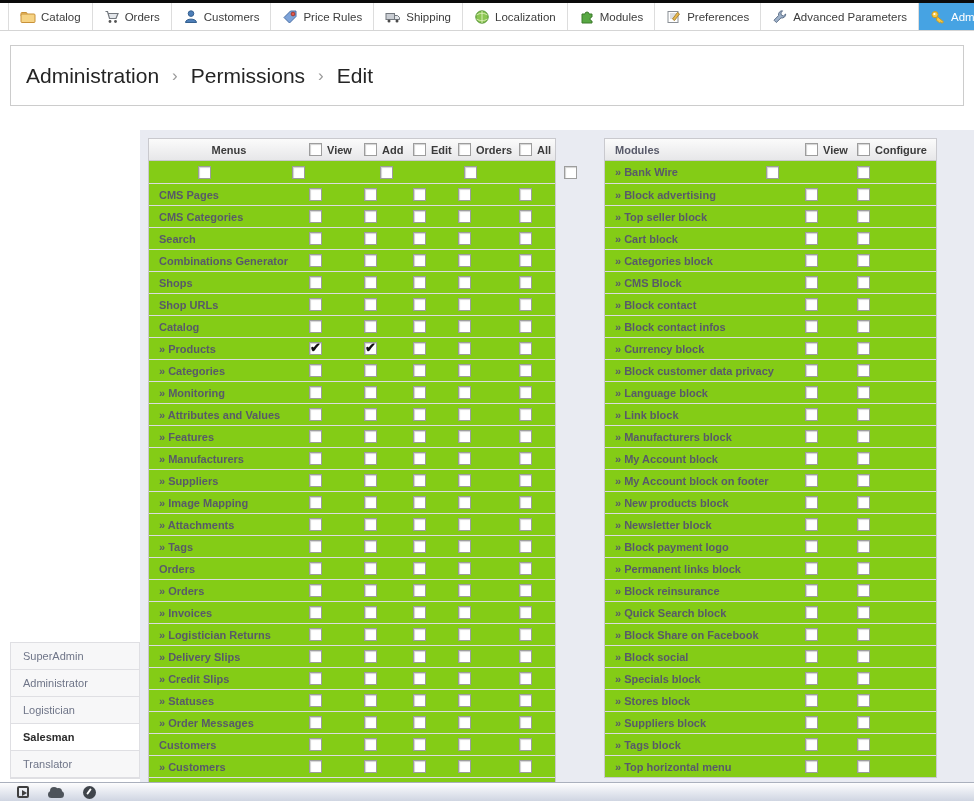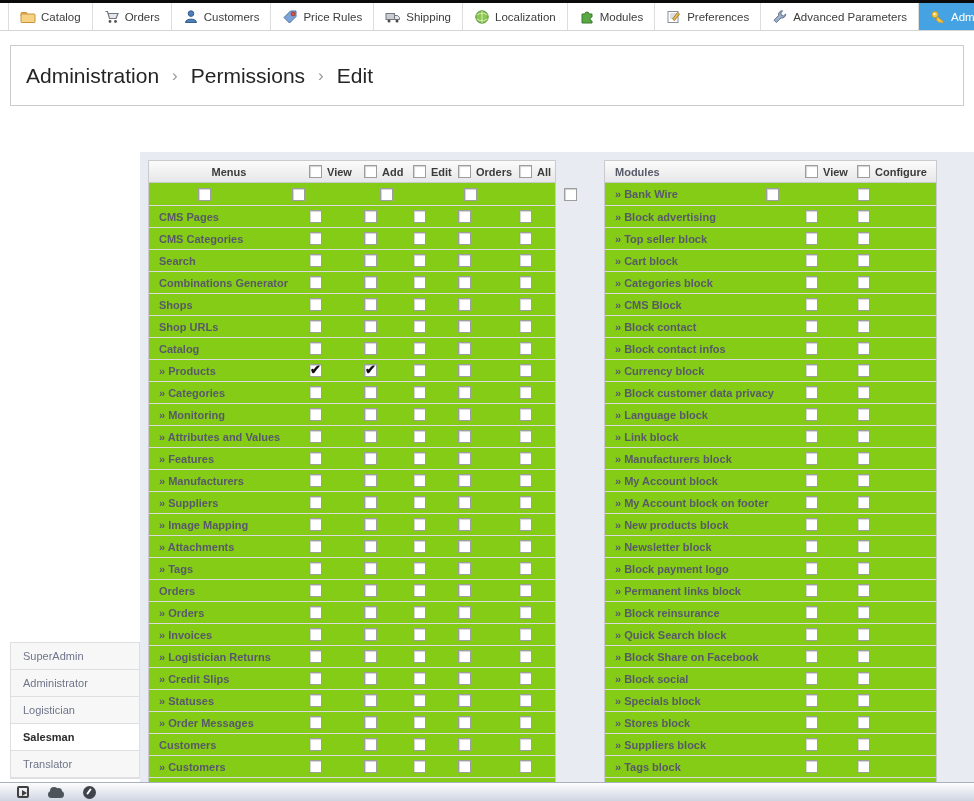--- a/index.html
+++ b/index.html
@@ -615,20 +615,38 @@
               <span class="cb"></span>
             </div>
             <div class="pcell cell-3">
               <span class="cb"></span>
             </div>
             <div class="pcell cell-4">
               <span class="cb"></span>
             </div>
           </div>
           <div class="prow">
+            <div class="label-cell">» Delivery Slips</div>
+            <div class="pcell cell-0">
+              <span class="cb"></span>
+            </div>
+            <div class="pcell cell-1">
+              <span class="cb"></span>
+            </div>
+            <div class="pcell cell-2">
+              <span class="cb"></span>
+            </div>
+            <div class="pcell cell-3">
+              <span class="cb"></span>
+            </div>
+            <div class="pcell cell-4">
+              <span class="cb"></span>
+            </div>
+          </div>
+          <div class="prow">
             <div class="label-cell">» Credit Slips</div>
             <div class="pcell cell-0">
               <span class="cb"></span>
             </div>
             <div class="pcell cell-1">
               <span class="cb"></span>
             </div>
             <div class="pcell cell-2">
               <span class="cb"></span>
             </div>

